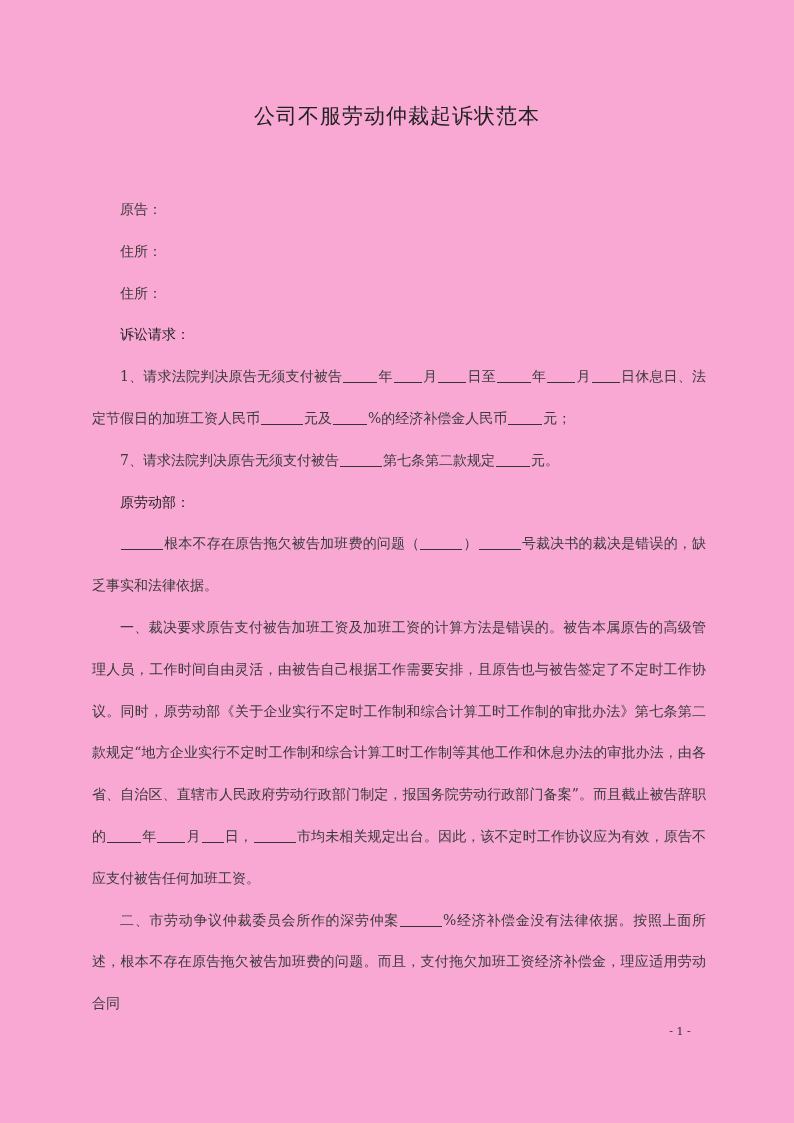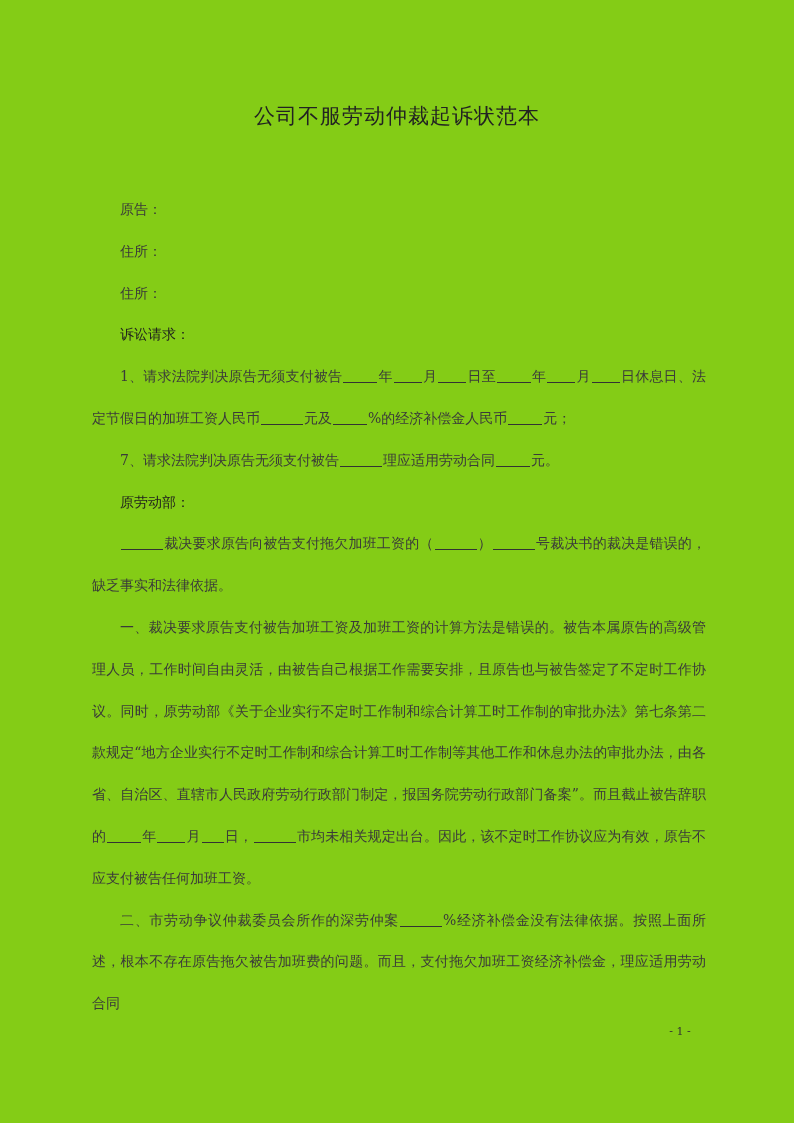--- a/index.html
+++ b/index.html
@@ -13,21 +13,21 @@
       position: relative;
       overflow: hidden;
       font-family: "DejaVu Serif", "Liberation Serif", serif;
       color: #2b2b2b;
     }
     .page {
       position: absolute;
       left: 0; top: 0;
       width: 794px;
       height: 1123px;
-      background: #84cc16;
+      background: #f9a8d4;
     }
     .title {
       position: absolute;
       top: 102px;
       left: 0;
       width: 794px;
       text-align: center;
       font-size: 21px;
       letter-spacing: 1px;
       color: #222;
@@ -81,25 +81,25 @@
   <div class="body">
 
     <p class="p"><span>原告：</span></p>
     <p class="p"><span>住所：</span></p>
     <p class="p"><span>住所：</span></p>
 
     <p class="p bold">诉讼请求：</p>
 
     <p class="p"><span>1、请求法院判决原告无须支付被告</span><span class="blank" style="width:34px"></span><span>年</span><span class="blank" style="width:28px"></span><span>月</span><span class="blank" style="width:28px"></span><span>日至</span><span class="blank" style="width:34px"></span><span>年</span><span class="blank" style="width:28px"></span><span>月</span><span class="blank" style="width:28px"></span><span>日休息日、法定节假日的加班工资人民币</span><span class="blank" style="width:42px"></span><span>元及</span><span class="blank" style="width:34px"></span><span>%的经济补偿金人民币</span><span class="blank" style="width:34px"></span><span>元；</span></p>
 
-    <p class="p"><span>7、请求法院判决原告无须支付被告</span><span class="blank" style="width:42px"></span><span>理应适用劳动合同</span><span class="blank" style="width:34px"></span><span>元。</span></p>
+    <p class="p"><span>7、请求法院判决原告无须支付被告</span><span class="blank" style="width:42px"></span><span>第七条第二款规定</span><span class="blank" style="width:34px"></span><span>元。</span></p>
 
     <p class="p bold">原劳动部：</p>
 
-    <p class="p"><span class="blank" style="width:42px"></span><span>裁决要求原告向被告支付拖欠加班工资的（</span><span class="blank" style="width:42px"></span><span>）</span><span class="blank" style="width:42px"></span><span>号裁决书的裁决是错误的，缺乏事实和法律依据。</span></p>
+    <p class="p"><span class="blank" style="width:42px"></span><span>根本不存在原告拖欠被告加班费的问题（</span><span class="blank" style="width:42px"></span><span>）</span><span class="blank" style="width:42px"></span><span>号裁决书的裁决是错误的，缺乏事实和法律依据。</span></p>
 
     <p class="p"><span>一、裁决要求原告支付被告加班工资及加班工资的计算方法是错误的。被告本属原告的高级管理人员，工作时间自由灵活，由被告自己根据工作需要安排，且原告也与被告签定了不定时工作协议。同时，原劳动部《关于企业实行不定时工作制和综合计算工时工作制的审批办法》第七条第二款规定“地方企业实行不定时工作制和综合计算工时工作制等其他工作和休息办法的审批办法，由各省、自治区、直辖市人民政府劳动行政部门制定，报国务院劳动行政部门备案”。而且截止被告辞职的</span><span class="blank" style="width:34px"></span><span>年</span><span class="blank" style="width:28px"></span><span>月</span><span class="blank" style="width:22px"></span><span>日，</span><span class="blank" style="width:42px"></span><span>市均未相关规定出台。因此，该不定时工作协议应为有效，原告不应支付被告任何加班工资。</span></p>
 
     <p class="p"><span>二、市劳动争议仲裁委员会所作的深劳仲案</span><span class="blank" style="width:42px"></span><span>%经济补偿金没有法律依据。按照上面所述，根本不存在原告拖欠被告加班费的问题。而且，支付拖欠加班工资经济补偿金，理应适用劳动合同</span></p>
 
   </div>
 
   <div class="footer">- 1 -</div>
 </div>
 

